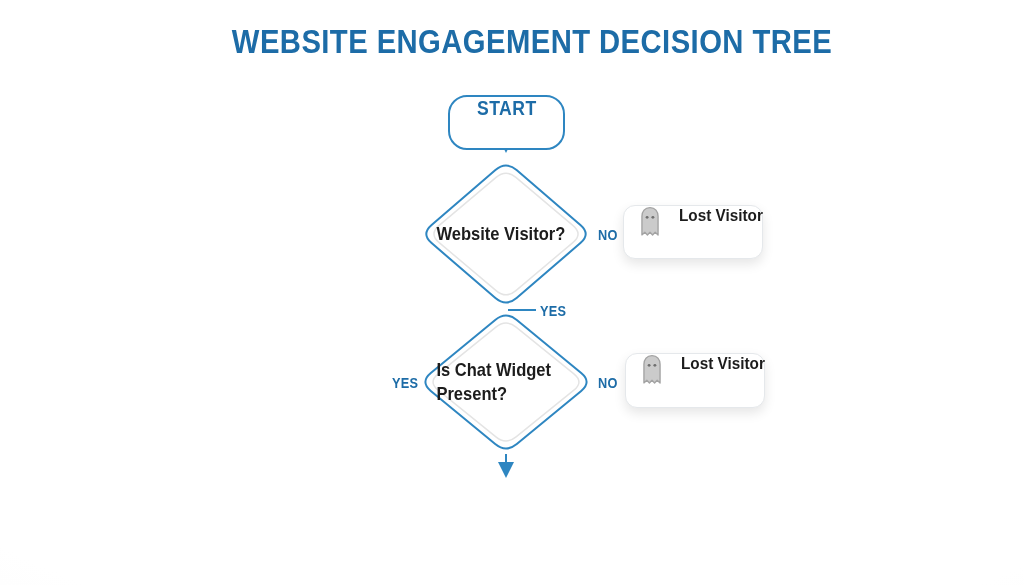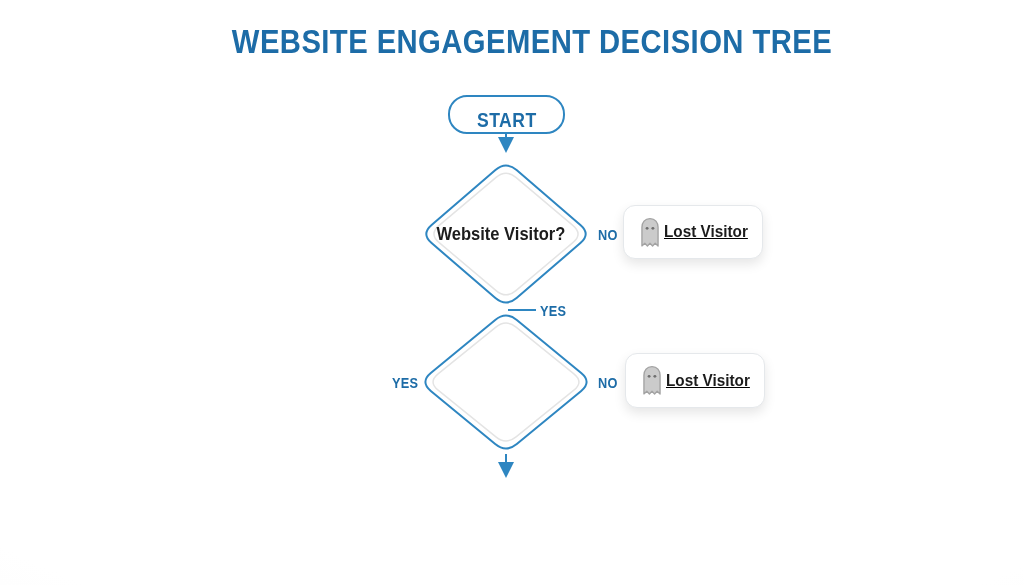--- a/index.html
+++ b/index.html
@@ -13,23 +13,23 @@
     position:absolute;left:0;right:0;top:22px;margin:0;
     text-align:center;font-size:34px;font-weight:bold;color:#1d6ca7;
     letter-spacing:0.5px;transform:scaleX(0.86);transform-origin:50% 50%;
     white-space:nowrap;
   }
   .overlay{position:absolute;left:0;top:0;width:1024px;height:585px;}
   .flow-line{stroke:#2e86c1;stroke-width:2;fill:none;}
   .diamond-outer{fill:#ffffff;stroke:#2e86c1;stroke-width:2;}
   .diamond-inner{fill:#ffffff;stroke:#e4e4e4;stroke-width:1.5;}
   .start-btn{
-    position:absolute;left:448px;top:95px;width:117px;height:39px;
+    position:absolute;left:448px;top:95px;width:117px;height:55px;
     background:#ffffff;border:2px solid #2e86c1;border-radius:19px;
-    display:flex;align-items:flex-end;justify-content:center;box-sizing:border-box;
+    display:flex;align-items:flex-start;justify-content:center;box-sizing:border-box;
   }
   .start-btn span{
     font-size:20px;font-weight:bold;color:#1d6ca7;letter-spacing:0.5px;
     transform:scaleX(0.88);white-space:nowrap;
   }
   .question{
     position:absolute;display:flex;align-items:center;justify-content:center;
     color:#1c1c1c;font-weight:bold;text-align:left;
   }
   .q1{left:421px;top:161px;width:170px;height:146px;}
@@ -43,21 +43,21 @@
     letter-spacing:0.3px;transform:scaleX(0.85);transform-origin:0 50%;
     white-space:nowrap;
   }
   .no-1{left:598px;top:226px;}
   .yes-1{left:540px;top:302px;}
   .yes-2{left:392px;top:374px;}
   .no-2{left:598px;top:374px;}
   .card{
     position:absolute;background:#ffffff;border:1px solid #e5e8eb;border-radius:12px;
     box-shadow:0 5px 12px rgba(0,0,0,0.10);
-    display:flex;align-items:center;box-sizing:border-box;gap:1px;padding:0 10px 0 13px;text-decoration:underline;
+    display:flex;box-sizing:border-box;gap:16px;padding:0 10px 0 13px;
   }
   .card .label{
     font-size:17px;font-weight:bold;color:#1c1c1c;white-space:nowrap;
     transform:scaleX(0.9);transform-origin:0 50%;
   }
   .lost-1{left:623px;top:205px;width:140px;height:54px;}
   .lost-2{left:625px;top:353px;width:140px;height:55px;}
   .engaged{left:424px;top:487px;width:163px;height:52px;}
   .icon{flex:0 0 auto;display:block;}
 </style>
@@ -101,20 +101,23 @@
 
   <div class="card lost-1">
     <svg class="icon" width="26" height="31" viewBox="0 0 24 30">
       <path d="M12 1.5 C7 1.5 4.2 5.4 4.2 10 L4.2 28 L7 25.4 L9.5 28 L12 25.4 L14.5 28 L17 25.4 L19.8 28 L19.8 10 C19.8 5.4 17 1.5 12 1.5 Z" fill="#cbcbcb" stroke="#a3a3a3" stroke-width="1.3" stroke-linejoin="round"></path>
       <circle cx="9.2" cy="11" r="1.4" fill="#6f6f6f"></circle>
       <circle cx="14.8" cy="11" r="1.4" fill="#6f6f6f"></circle>
     </svg>
     <span class="label">Lost Visitor</span>
   </div>
 
+  <div class="question q2">
+    <span>Is Chat Widget Present?</span>
+  </div>
 
   <div class="edge-label yes-2">YES</div>
   <div class="edge-label no-2">NO</div>
 
   <div class="card lost-2">
     <svg class="icon" width="26" height="31" viewBox="0 0 24 30">
       <path d="M12 1.5 C7 1.5 4.2 5.4 4.2 10 L4.2 28 L7 25.4 L9.5 28 L12 25.4 L14.5 28 L17 25.4 L19.8 28 L19.8 10 C19.8 5.4 17 1.5 12 1.5 Z" fill="#cbcbcb" stroke="#a3a3a3" stroke-width="1.3" stroke-linejoin="round"></path>
       <circle cx="9.2" cy="11" r="1.4" fill="#6f6f6f"></circle>
       <circle cx="14.8" cy="11" r="1.4" fill="#6f6f6f"></circle>
     </svg>

